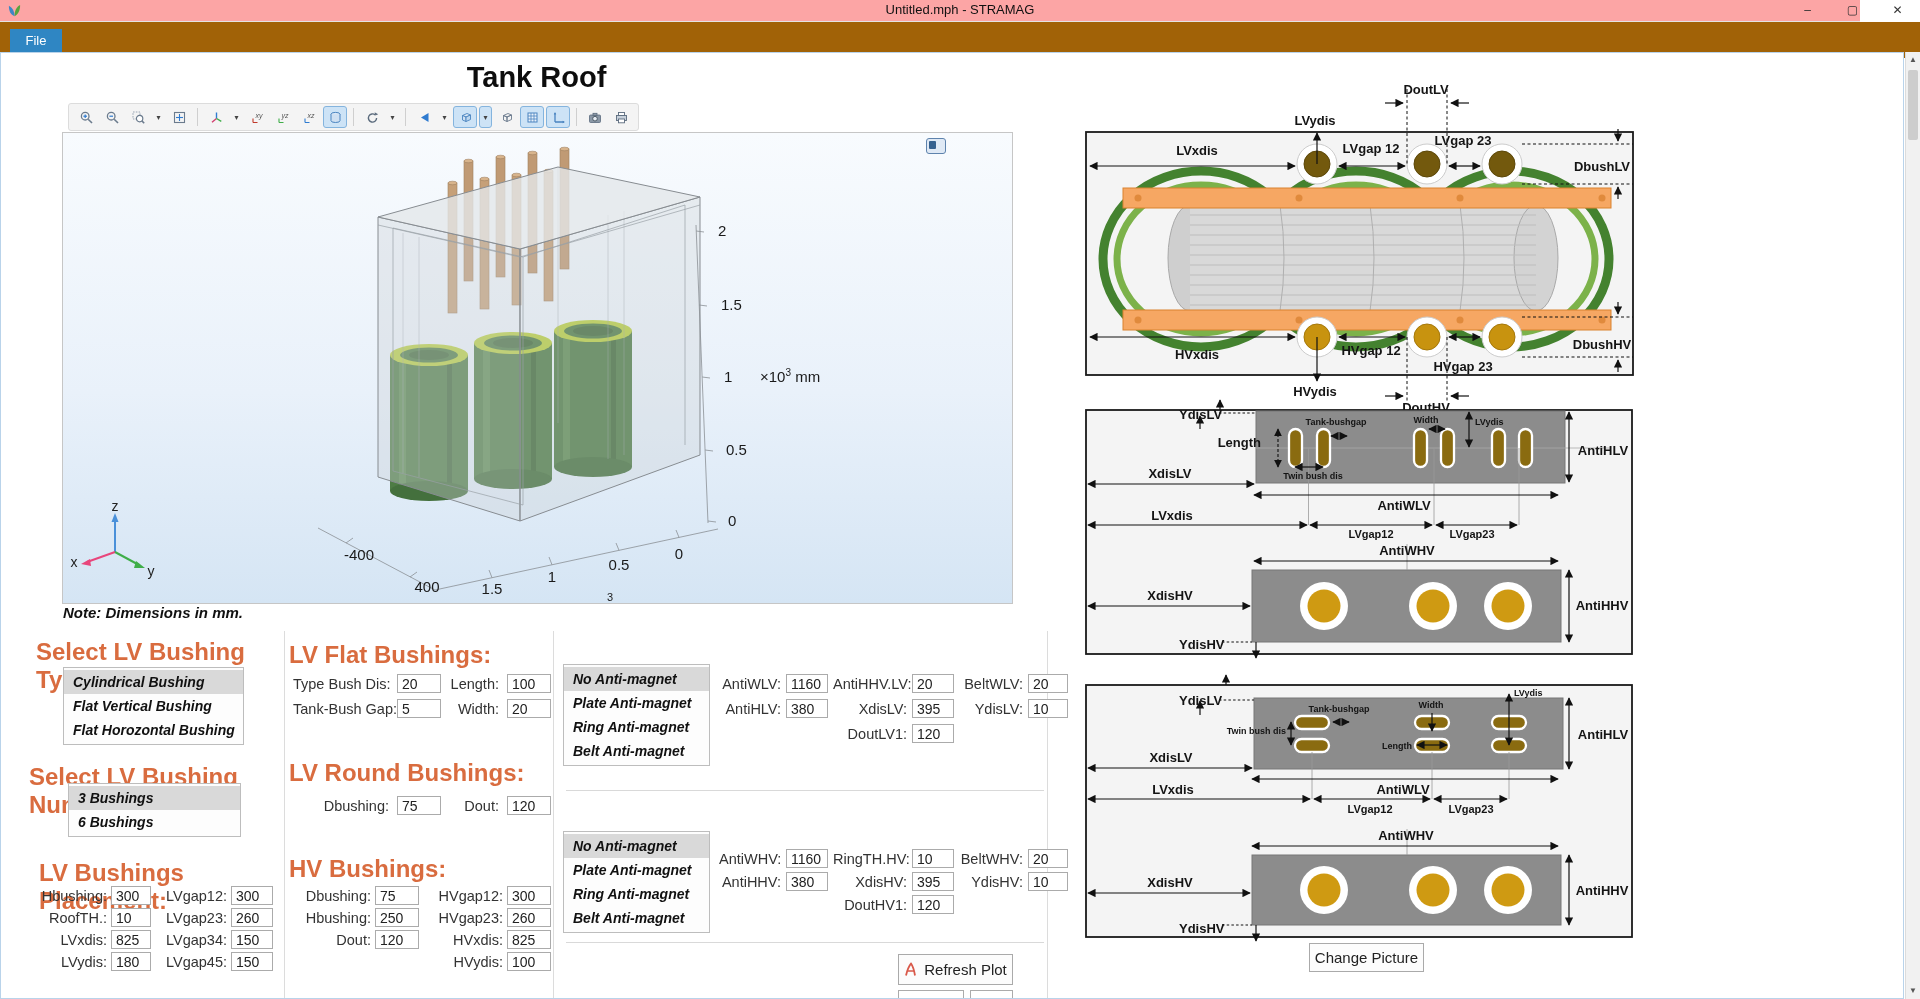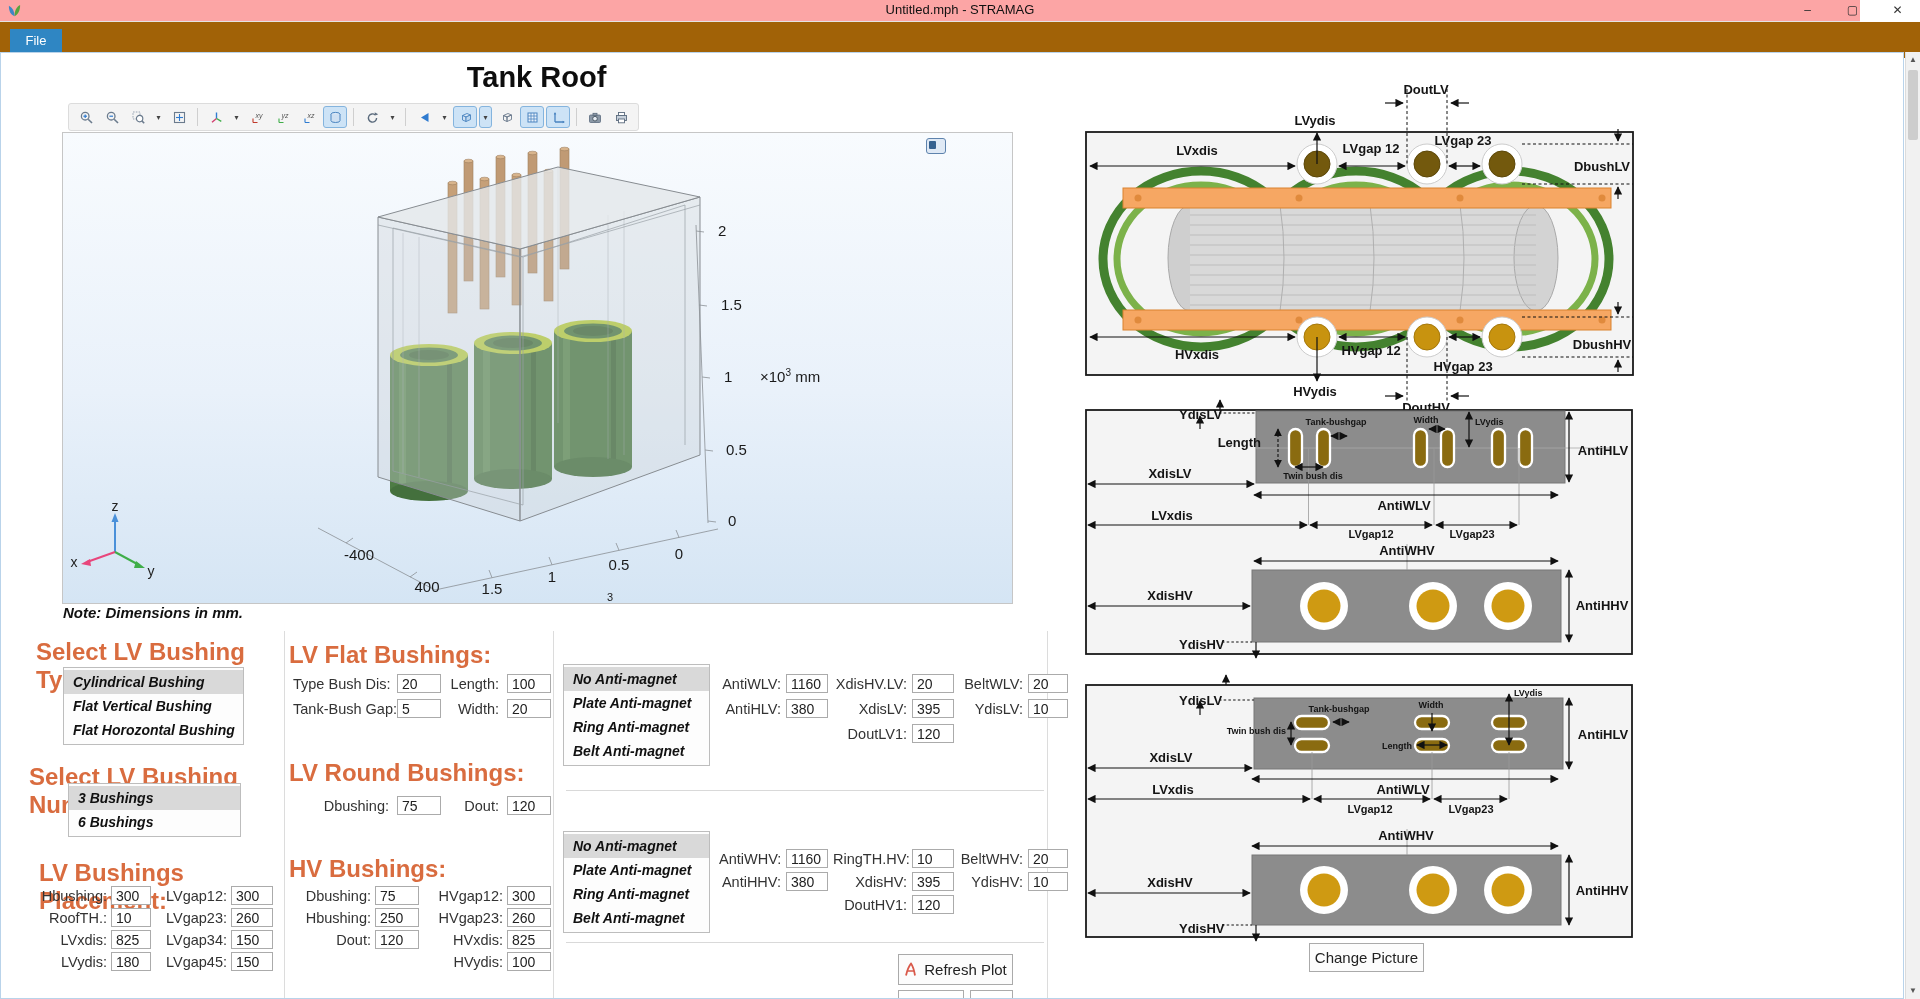--- a/index.html
+++ b/index.html
@@ -393,21 +393,21 @@
 
   <div class="lbox" style="left:562px;top:611px;width:147px">
     <div class="lrow sel">No Anti-magnet</div>
     <div class="lrow">Plate Anti-magnet</div>
     <div class="lrow">Ring Anti-magnet</div>
     <div class="lrow">Belt Anti-magnet</div>
   </div>
   <div class="fgrid" style="left:718px;top:621px;grid-template-columns:62px 42px 74px 42px 64px 40px;column-gap:5px;row-gap:6px">
     <div class="flbl">AntiWLV:</div>
     <input class="fin" value="1160" style="">
-    <div class="flbl">XdisHV.LV:</div>
+    <div class="flbl">AntiHHV.LV:</div>
     <input class="fin" value="20" style="">
     <div class="flbl">BeltWLV:</div>
     <input class="fin" value="20" style="">
     <div class="flbl">AntiHLV:</div>
     <input class="fin" value="380" style="">
     <div class="flbl">XdisLV:</div>
     <input class="fin" value="395" style="">
     <div class="flbl">YdisLV:</div>
     <input class="fin" value="10" style="">
     <div class="flbl" style="grid-column:3">DoutLV1:</div>

